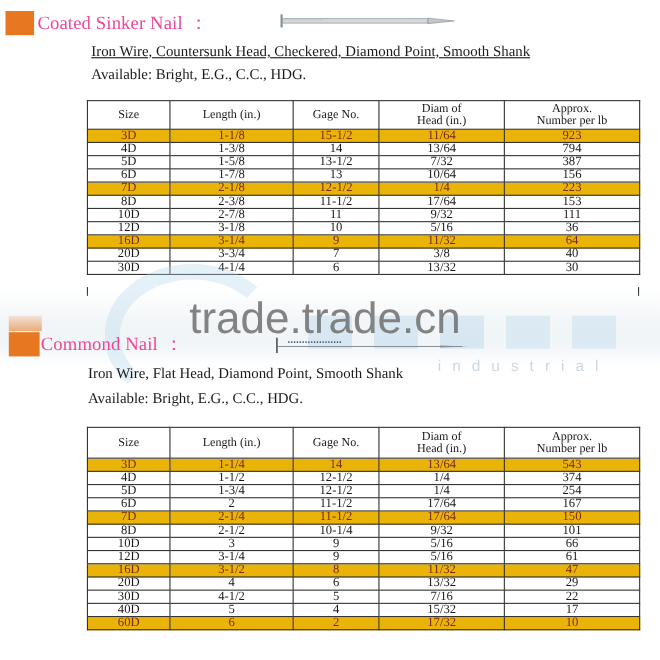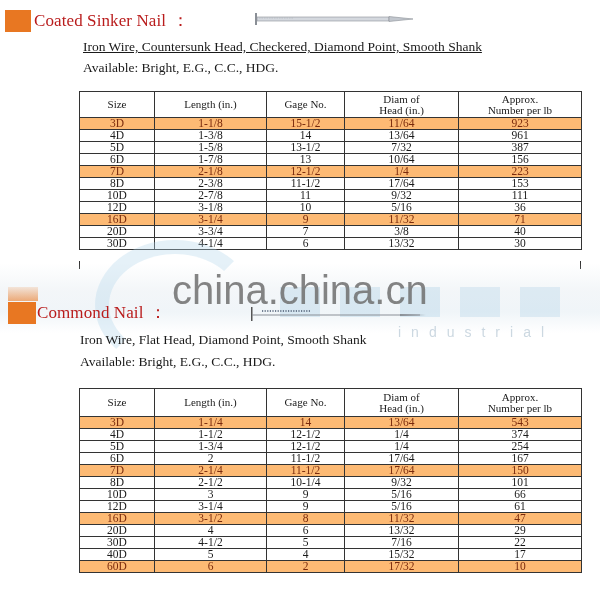--- a/index.html
+++ b/index.html
@@ -1,30 +1,30 @@
 <!DOCTYPE html>
 <html><head>
   <meta charset="utf-8">
   <style>
     * { margin: 0; padding: 0; box-sizing: border-box; }
     html, body { width: 600px; height: 600px; background: #ffffff; overflow: hidden; }
     body { position: relative; font-family: "Liberation Serif", "DejaVu Serif", serif; color: #1a1a1a; }
 
     .section-head { position: absolute; display: flex; align-items: center; }
     .section-marker { width: 26px; height: 22px; background: #e87722; margin-right: 3px; }
-    .section-title { font-size: 17px; color: #b91c1c; letter-spacing: 0.1px; }
+    .section-title { font-size: 17px; color: #ec4899; letter-spacing: 0.1px; }
     .section-title .colon { margin-left: 6px; }
 
     .desc { position: absolute; font-size: 13.5px; color: #1a1a1a; }
 
     table.spec { position: absolute; border-collapse: collapse; table-layout: fixed; font-size: 11.5px; }
     table.spec th, table.spec td { border: 1px solid #333; text-align: center; padding: 0; }
     table.spec th { font-weight: normal; font-size: 11px; line-height: 11px; background: #fff; }
     table.spec td { height: 12px; line-height: 11px; }
-    table.spec tr.hl td { background: #fdba74; color: #7a2a0c; }
+    table.spec tr.hl td { background: #eab308; color: #7a2a0c; }
 
     .nail1 { position: absolute; left: 253px; top: 12px; width: 162px; height: 14px; }
     .nail2 { position: absolute; left: 250px; top: 306px; width: 180px; height: 16px; }
 
     
     .wm-band { position: absolute; left: 0; top: 263px; width: 600px; height: 70px; pointer-events: none; }
     .wm-text { position: absolute; left: 172px; top: 268px; font-family: "Liberation Sans", "DejaVu Sans", sans-serif; font-size: 40px; color: rgba(110,110,110,0.85); letter-spacing: 0px; pointer-events: none; }
     .wm-sub { position: absolute; left: 398px; top: 324px; font-family: "Liberation Sans", "DejaVu Sans", sans-serif; font-size: 14px; color: rgba(170,190,205,0.6); letter-spacing: 10px; pointer-events: none; }
     .wm-swoosh { position: absolute; left: 95px; top: 240px; width: 160px; height: 130px; border-radius: 50%; border: 14px solid rgba(180,215,235,0.35); border-right-color: transparent; border-bottom-color: transparent; pointer-events: none; }
     .wm-blocks { position: absolute; left: 240px; top: 283px; width: 340px; height: 40px; pointer-events: none; }
@@ -70,21 +70,21 @@
         <td>1-1/8</td>
         <td>15-1/2</td>
         <td>11/64</td>
         <td>923</td>
       </tr>
       <tr>
         <td>4D</td>
         <td>1-3/8</td>
         <td>14</td>
         <td>13/64</td>
-        <td>961</td>
+        <td>794</td>
       </tr>
       <tr>
         <td>5D</td>
         <td>1-5/8</td>
         <td>13-1/2</td>
         <td>7/32</td>
         <td>387</td>
       </tr>
       <tr>
         <td>6D</td>
@@ -119,21 +119,21 @@
         <td>3-1/8</td>
         <td>10</td>
         <td>5/16</td>
         <td>36</td>
       </tr>
       <tr class="hl">
         <td>16D</td>
         <td>3-1/4</td>
         <td>9</td>
         <td>11/32</td>
-        <td>71</td>
+        <td>64</td>
       </tr>
       <tr>
         <td>20D</td>
         <td>3-3/4</td>
         <td>7</td>
         <td>3/8</td>
         <td>40</td>
       </tr>
       <tr>
         <td>30D</td>
@@ -149,21 +149,21 @@
 
 <div class="wm-band" style="background:linear-gradient(to bottom, rgba(255,255,255,0) 0%, rgba(235,240,244,0.6) 40%, rgba(225,235,242,0.5) 70%, rgba(255,255,255,0) 100%);"></div>
 <div class="wm-swoosh"></div>
 <svg class="wm-blocks" viewBox="0 0 340 40">
   <rect x="40" y="4" width="40" height="30" fill="rgba(170,205,230,0.35)"></rect>
   <rect x="100" y="4" width="40" height="30" fill="rgba(170,205,230,0.35)"></rect>
   <rect x="160" y="4" width="40" height="30" fill="rgba(170,205,230,0.35)"></rect>
   <rect x="220" y="4" width="40" height="30" fill="rgba(170,205,230,0.3)"></rect>
   <rect x="280" y="4" width="40" height="30" fill="rgba(170,205,230,0.3)"></rect>
 </svg>
-<div class="wm-text">china.china.cn</div>
+<div class="wm-text">trade.trade.cn</div>
 <div class="wm-sub">industrial</div>
 
 <div style="position:absolute; left:8px; top:287px; width:30px; height:14px; background:linear-gradient(to bottom, rgba(232,119,34,0.15), rgba(232,119,34,0.6));"></div>
 <div class="section-head" style="left:8px; top:301px;">
   <div class="section-marker" style="width:28px; height:22px;"></div>
   <span class="section-title" style="margin-left:-2px;"><span>Commond Nail</span><span class="colon">：</span></span>
 </div>
 
 <svg class="nail2" viewBox="0 0 180 16">
   <rect x="1" y="1" width="1.5" height="14" fill="#555"></rect>

